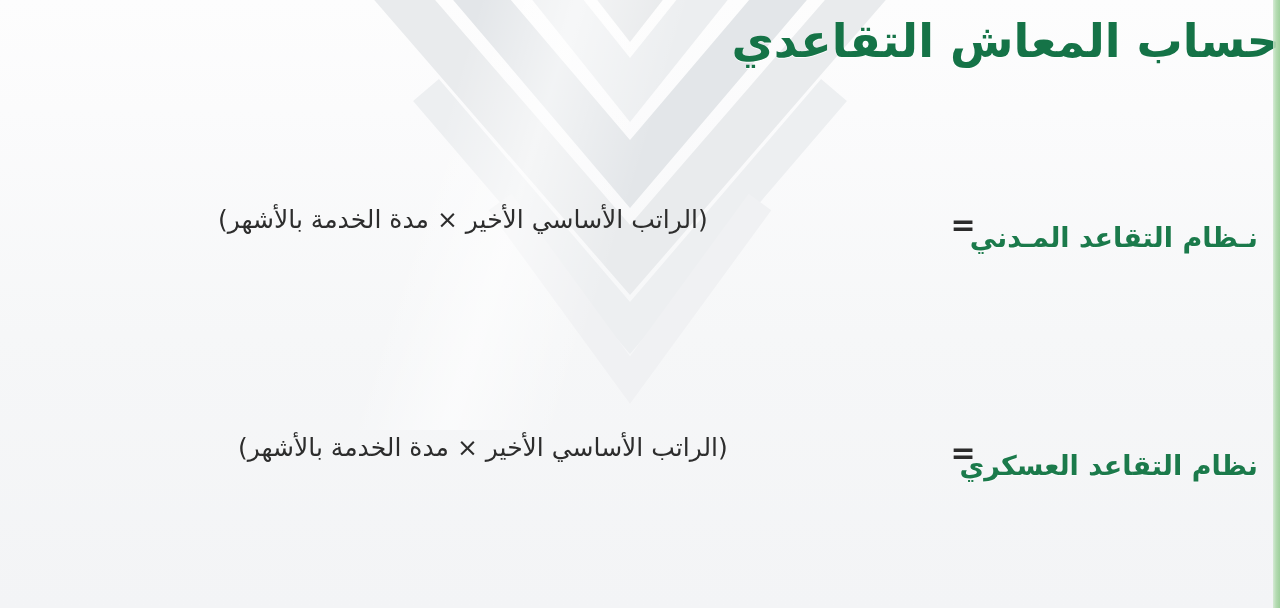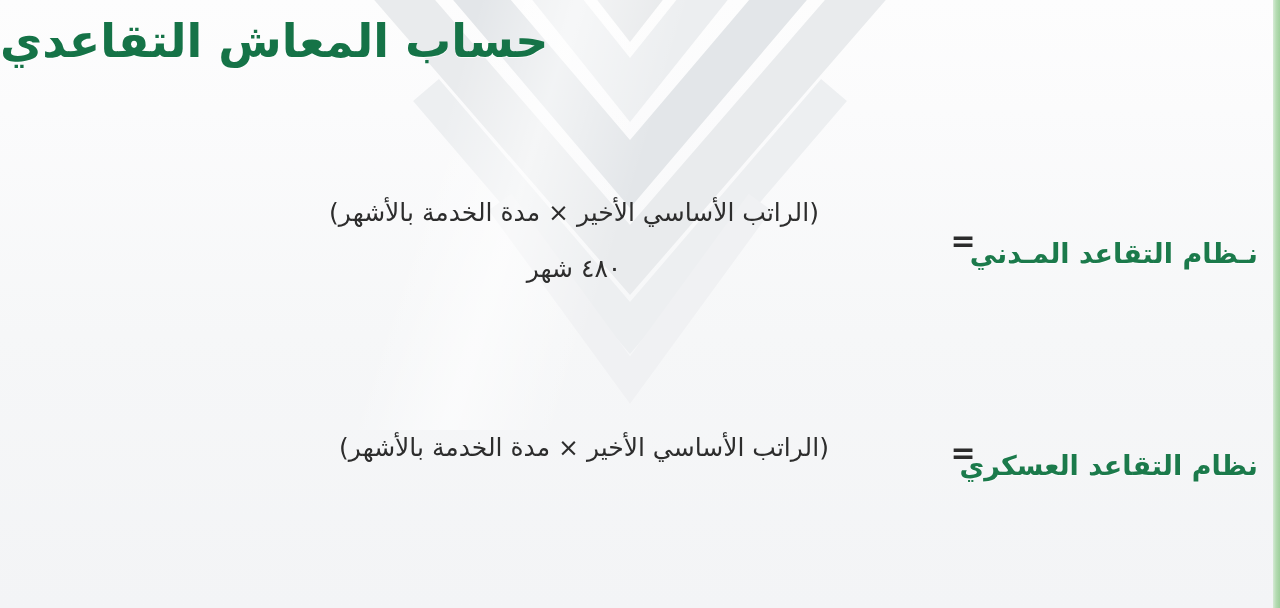--- a/index.html
+++ b/index.html
@@ -63,21 +63,21 @@
     opacity: .85;
     z-index: 3;
   }
 
   
   .title {
     position: absolute;
     top: 8px;
     left: 0;
     width: 1280px;
-    text-align: left;
+    text-align: right;
     z-index: 2;
     color: #157347;
     font-weight: bold;
     font-size: 46px;
     line-height: 1.45;
     letter-spacing: 0.5px;
     text-shadow: 0 1px 0 rgba(255,255,255,.8);
   }
 
   
@@ -112,21 +112,21 @@
     font-weight: bold;
     font-size: 30px;
     width: 58px;
     text-align: center;
     flex: none;
   }
 
   .fraction {
     display: flex;
     flex-direction: column;
-    align-items: center;
+    align-items: flex-end;
     flex: none;
   }
   #row-civil    .fraction { width: 720px; }
   #row-military .fraction { width: 700px; }
 
   .numerator {
     color: #2d2d2d;
     font-size: 25px;
     font-weight: normal;
     white-space: nowrap;
@@ -175,21 +175,20 @@
   <div class="sheen"></div>
 
   <div class="title">حساب المعاش التقاعدي</div>
 
   <div class="formula-row" id="row-civil">
     <div class="sys-label">نـظام التقاعد المـدني</div>
     <div class="equals">=</div>
     <div class="fraction">
       <div class="numerator">(الراتب الأساسي الأخير × مدة الخدمة بالأشهر)</div>
       <div class="frac-bar"></div>
-      <div class="denominator">٤٨٠ شهر</div>
     </div>
   </div>
 
   <div class="formula-row" id="row-military">
     <div class="sys-label">نظام التقاعد العسكري</div>
     <div class="equals">=</div>
     <div class="fraction">
       <div class="numerator">(الراتب الأساسي الأخير × مدة الخدمة بالأشهر)</div>
       <div class="frac-bar"></div>
     </div>

